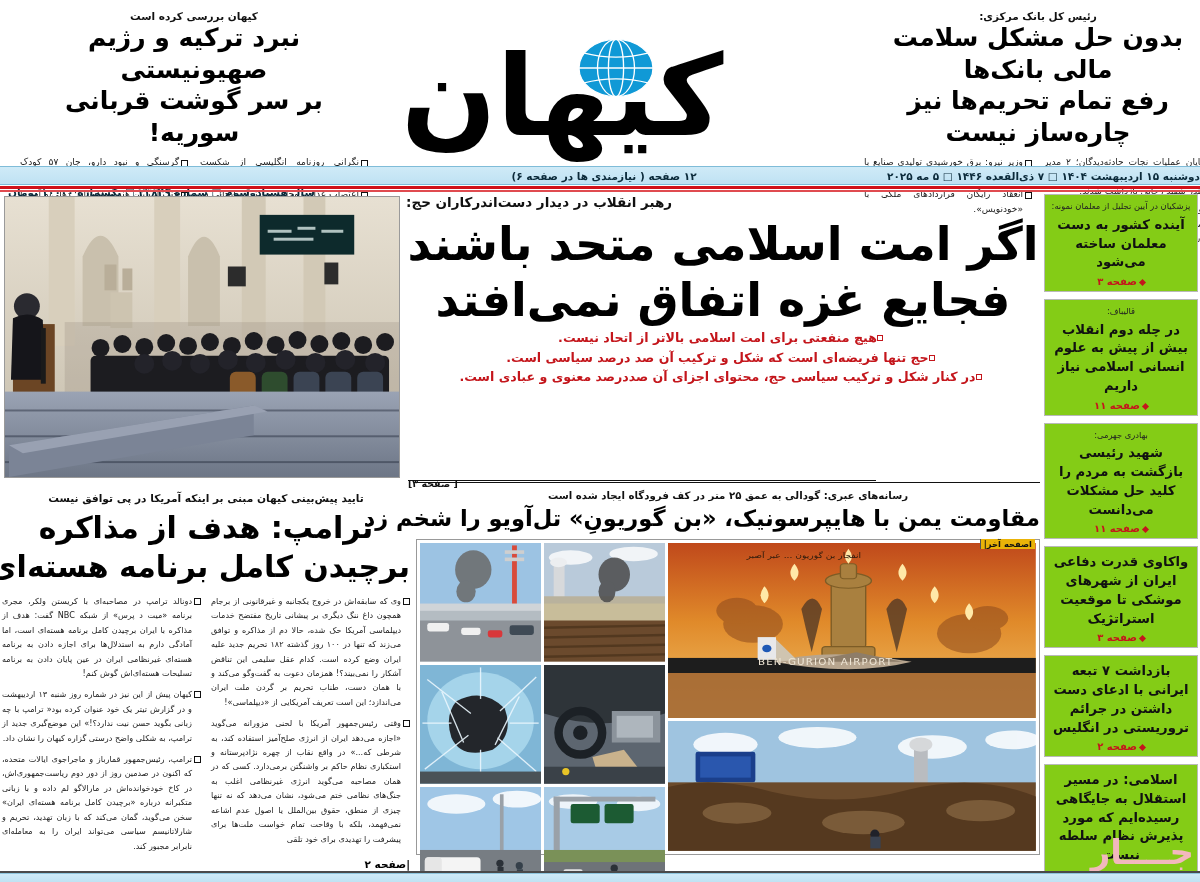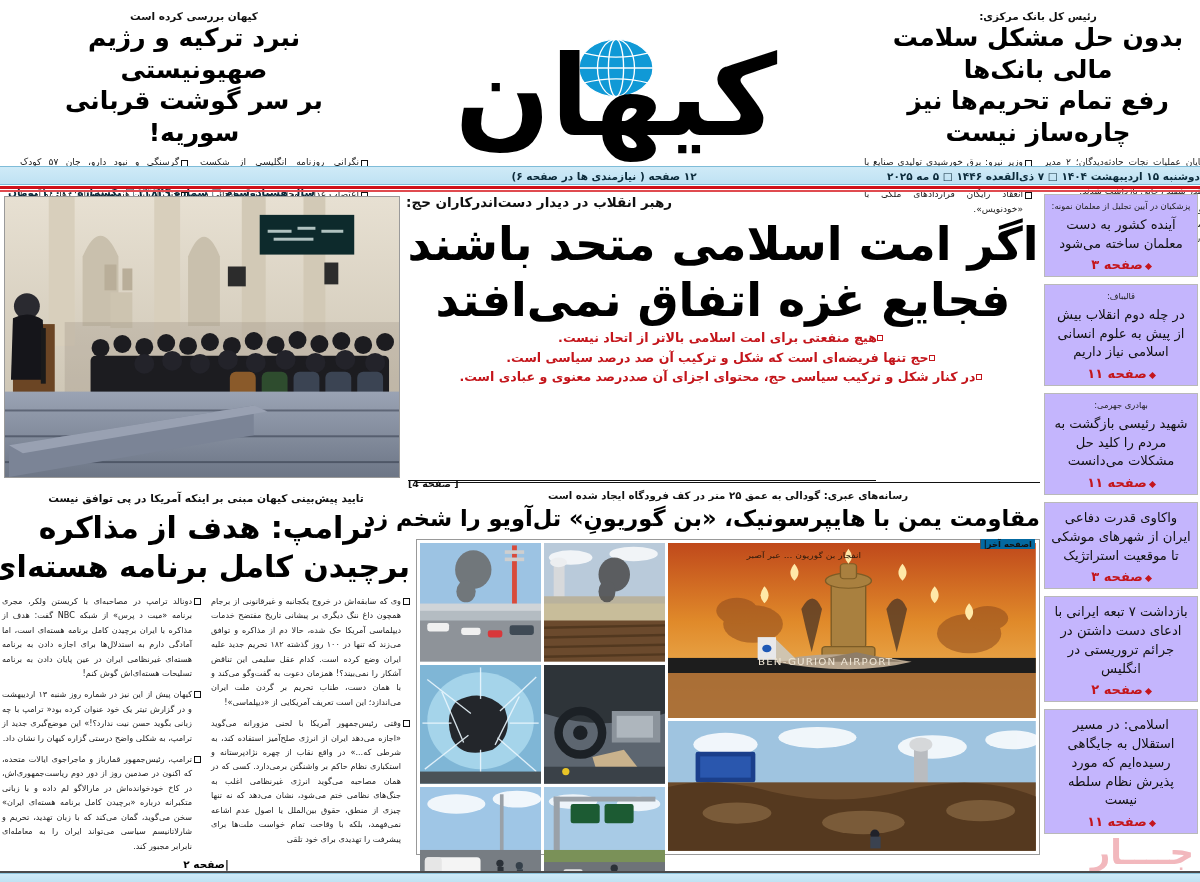--- a/index.html
+++ b/index.html
@@ -57,21 +57,21 @@
   }
   .bend {
     font-size: 10px; font-weight: 800; color:#000; text-align:left; margin-top:2px;
   }
   .bend.big { font-size: 12px; }
 
   
   .masthead {
     position:absolute; left:50%; transform:translateX(-50%);
     top: 4px; width: 430px; height: 155px;
-    display:flex; align-items:center; justify-content:center;
+    display:flex; align-items:center; justify-content:flex-end;
   }
   .masthead-word {
     font-family: "DejaVu Sans", sans-serif;
     font-size: 112px;
     font-weight: 800;
     color:#000;
     line-height: 1;
     letter-spacing: -2px;
     position:relative; top: 6px;
   }
@@ -98,31 +98,31 @@
   .redrule  { position:absolute; left:0; top:186px; width:1200px; height:3px; background:#d1121a; }
   .redrule2 { position:absolute; left:0; top:190px; width:1200px; height:1.5px; background:#e04b50; }
 
   
   .body { position:absolute; left:0; top:194px; width:1200px; height:688px; }
 
   
   .rail { position:absolute; right:2px; top:0; width:154px; height:686px; }
   .railbox {
     border:1px solid #b9b9b9;
-    background:#c4b5fd;
+    background:#84cc16;
     margin-bottom:7px;
     padding:6px 6px 4px;
     text-align:center;
   }
   .rail-kicker { font-size:8.4px; color:#222; margin-bottom:3px; line-height:1.4; }
   .rail-head {
-    font-size:13.2px; font-weight:400; color:#111; line-height:1.42;
+    font-size:13.2px; font-weight:700; color:#111; line-height:1.42;
   }
   .rail-page {
-    margin-top:4px; font-size:13px; color:#c4161c; font-weight:700;
+    margin-top:4px; font-size:10px; color:#c4161c; font-weight:700;
   }
   .rail-page .dia { display:inline-block; width:5px;height:5px;background:#c4161c;
                     transform:rotate(45deg); margin-left:3px; position:relative; top:0px;}
 
   
   .lead { position:absolute; right:160px; top:0; left:2px; height:288px; }
   .lead-photo {
     position:absolute; left:2px; top:2px; width:396px; height:282px;
     border:1px solid #9a9a9a;
     overflow:hidden;
@@ -180,21 +180,21 @@
     line-height:1.3; margin-top:3px; white-space:nowrap;
   }
   .collage {
     position:relative; margin-top:6px;
     width:100%; height:316px;
     border:1px solid #999; background:#fff;
     display:flex; gap:3px; padding:3px;
   }
   .collage-page {
     position:absolute; right:4px; top:-1px; z-index:5;
-    background:#0369a1; padding:0 3px;
+    background:#eab308; padding:0 3px;
     font-size:8.4px; font-weight:700; color:#111;
     border-left:1px solid #555;
   }
   .cleft  { width:40%; display:flex; flex-direction:column; gap:3px; }
   .cright { width:60%; display:flex; flex-direction:column; gap:3px; }
   .crow { flex:1 1 0; display:flex; gap:3px; }
   .cell { flex:1 1 0; position:relative; overflow:hidden; }
 
   
   .watermark {
@@ -418,21 +418,21 @@
         <div class="lead-kicker">رهبر انقلاب در دیدار دست‌اندرکاران حج:</div>
         <div class="lead-head">
           <div>اگر امت اسلامی متحد باشند</div>
           <div>فجایع غزه اتفاق نمی‌افتد</div>
         </div>
         <div class="lead-bullets">
           <div class="lead-b"><span class="sq"></span><span>هیچ منفعتی برای امت اسلامی بالاتر از اتحاد نیست.</span></div>
           <div class="lead-b"><span class="sq"></span><span>حج تنها فریضه‌ای است که شکل و ترکیب آن صد درصد سیاسی است.</span></div>
           <div class="lead-b"><span class="sq"></span><span>در کنار شکل و ترکیب سیاسی حج، محتوای اجزای آن صددرصد معنوی و عبادی است.</span></div>
         </div>
-        <div class="lead-page">[ صفحه 4]</div>
+        <div class="lead-page">[ صفحه ۳]</div>
       </div>
 
       <div class="hrule" style="right:164px; left:406px; top:286px;"></div>
     </div>
 
     <div class="trump">
       <div class="trump-kicker">تایید پیش‌بینی کیهان مبنی بر اینکه آمریکا در پی توافق نیست</div>
       <div class="trump-head">
         <div>ترامپ: هدف از مذاکره</div>
         <div>برچیدن کامل برنامه هسته‌ای ایران است!</div>
@@ -441,21 +441,21 @@
         <div class="col">
           <div class="para">وی که سابقه‌اش در خروج یکجانبه و غیرقانونی از برجام همچون داغ ننگ دیگری بر پیشانی تاریخ مفتضح خدمات دیپلماسی آمریکا حک شده، حالا دم از مذاکره و توافق می‌زند که تنها در ۱۰۰ روز گذشته ۱۸۲ تحریم جدید علیه ایران وضع کرده است. کدام عقل سلیمی این تناقض آشکار را نمی‌بیند؟! همزمان دعوت به گفت‌وگو می‌کند و با همان دست، طناب تحریم بر گردن ملت ایران می‌اندازد؛ این است تعریف آمریکایی از «دیپلماسی»!</div>
           <div class="para">وقتی رئیس‌جمهور آمریکا با لحنی مزورانه می‌گوید «اجازه می‌دهد ایران از انرژی صلح‌آمیز استفاده کند، به شرطی که...» در واقع نقاب از چهره نژادپرستانه و استکباری نظام حاکم بر واشنگتن برمی‌دارد. کسی که در همان مصاحبه می‌گوید انرژی غیرنظامی اغلب به جنگ‌های نظامی ختم می‌شود، نشان می‌دهد که نه تنها چیزی از منطق، حقوق بین‌الملل یا اصول عدم اشاعه نمی‌فهمد، بلکه با وقاحت تمام خواست ملت‌ها برای پیشرفت را تهدیدی برای خود تلقی</div>
         </div>
         <div class="col">
           <div class="para">دونالد ترامپ در مصاحبه‌ای با کریستن ولکر، مجری برنامه «میت د پرس» از شبکه NBC گفت: هدف از مذاکره با ایران برچیدن کامل برنامه هسته‌ای است، اما آمادگی دارم به استدلال‌ها برای اجازه دادن به برنامه هسته‌ای غیرنظامی ایران در عین پایان دادن به برنامه تسلیحات هسته‌ای‌اش گوش کنم!</div>
           <div class="para">کیهان پیش از این نیز در شماره روز شنبه ۱۳ اردیبهشت و در گزارش تیتر یک خود عنوان کرده بود« ترامپ با چه زبانی بگوید حسن نیت ندارد؟!» این موضع‌گیری جدید از ترامپ، به شکلی واضح درستی گزاره کیهان را نشان داد.</div>
           <div class="para">ترامپ، رئیس‌جمهور قمارباز و ماجراجوی ایالات متحده، که اکنون در صدمین روز از دور دوم ریاست‌جمهوری‌اش، در کاخ خودخواند‌ه‌اش در مارالاگو لم داده و با زبانی متکبرانه درباره «برچیدن کامل برنامه هسته‌ای ایران» سخن می‌گوید، گمان می‌کند که با زبان تهدید، تحریم و شارلاتانیسم سیاسی می‌تواند ایران را به معامله‌ای نابرابر مجبور کند.</div>
         </div>
       </div>
-      <div class="pgref" style="text-align:center; margin-top:-2px;">|صفحه ۲</div>
+      <div class="pgref" style="text-align:right; margin-top:-2px;">|صفحه ۲</div>
     </div>
 
     <div class="yemen">
       <div class="hrule" style="right:0; left:0; top:-8px;"></div>
       <div class="yemen-kicker">رسانه‌های عبری: گودالی به عمق ۲۵ متر در کف فرودگاه ایجاد شده است</div>
       <div class="yemen-head">مقاومت یمن با هایپرسونیک، «بن گوریونِ» تل‌آویو را شخم زد</div>
 
       <div class="collage">
         <div class="collage-page">اصفحه آخر|</div>
 

